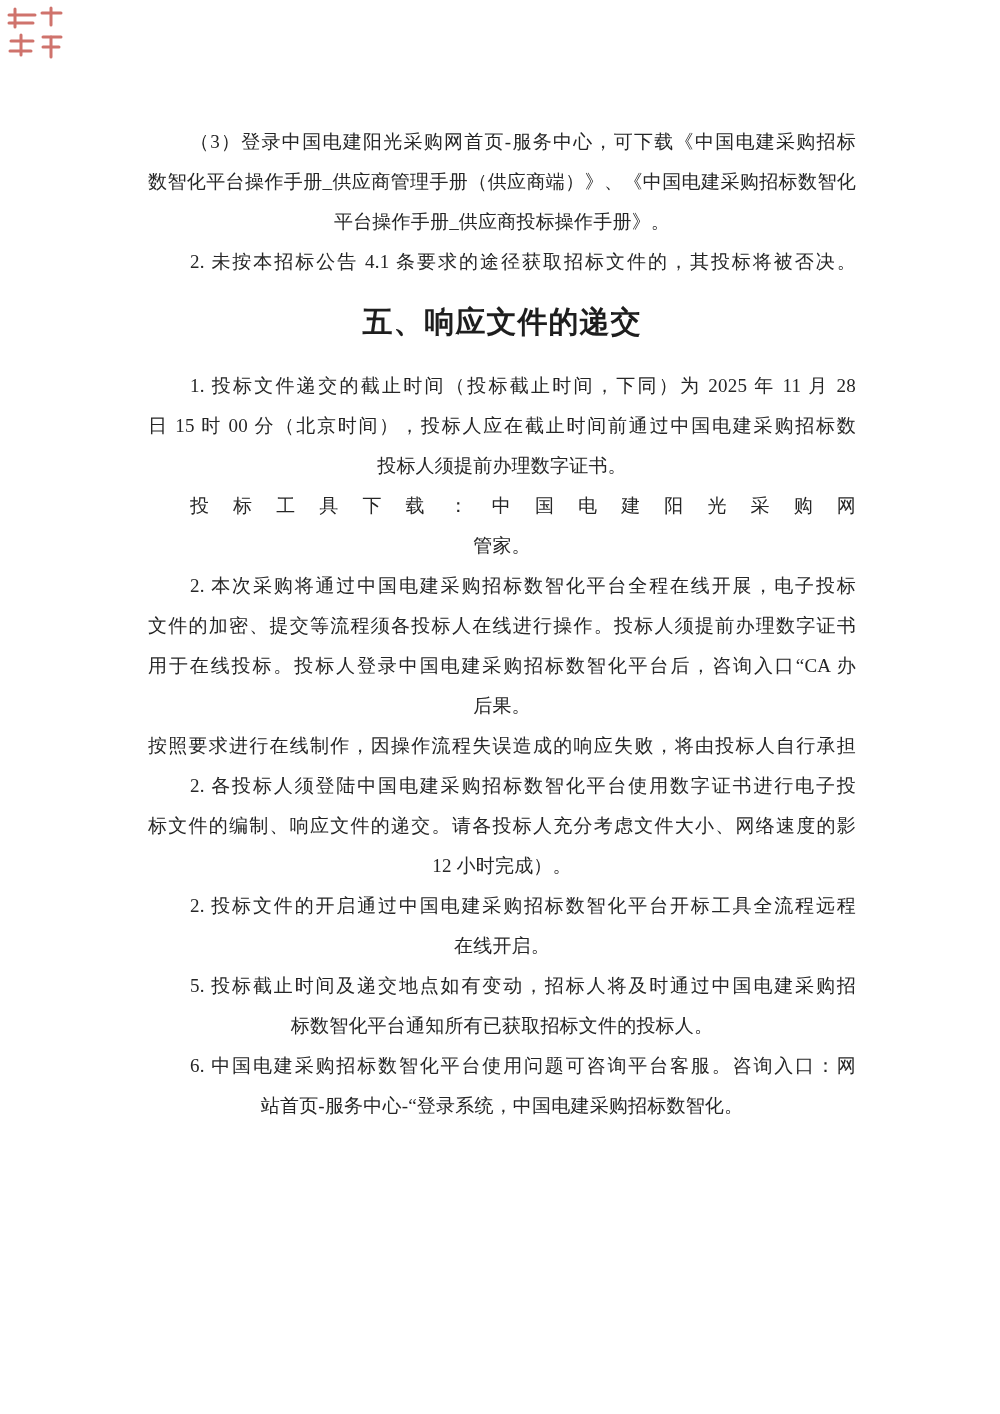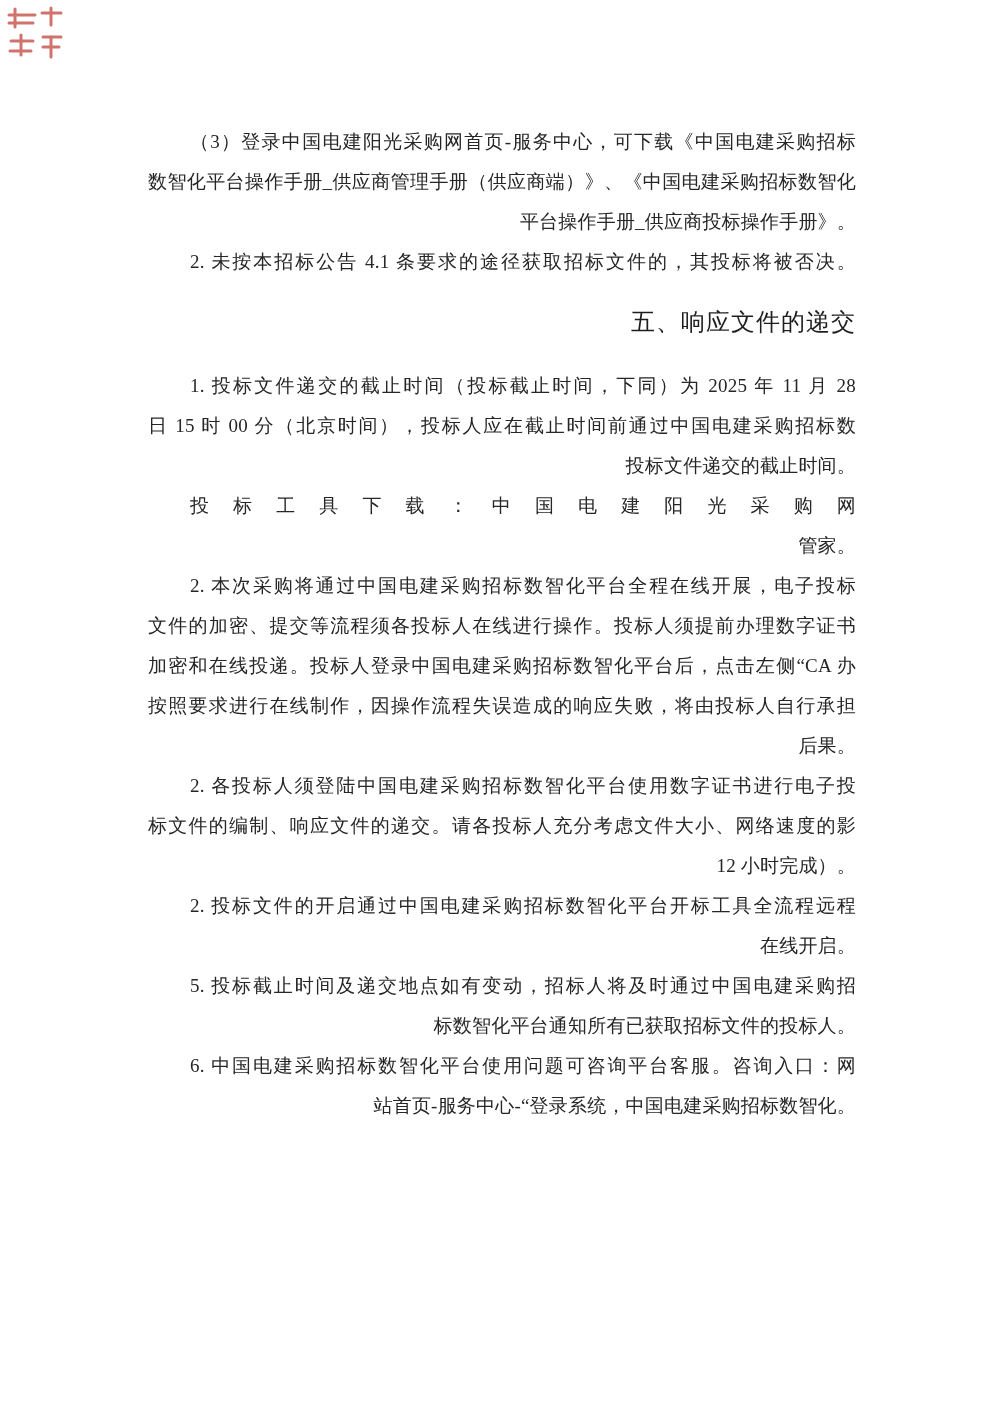--- a/index.html
+++ b/index.html
@@ -28,34 +28,34 @@
     top: 122px;
     left: 148px;
     width: 708px;
     color: #262626;
   }
   .line {
     font-size: 19px;
     height: 40px;
     line-height: 40px;
     white-space: pre-wrap;
-    text-align: right;
+    text-align: center;
     letter-spacing: 0.2px;
   }
   .line.indent {
     padding-left: 42px;
   }
   .line.justify {
     text-align: justify;
     text-align-last: justify;
     -moz-text-align-last: justify;
   }
   .line.heading {
-    font-size: 24px;
-    font-weight: normal;
+    font-size: 30px;
+    font-weight: bold;
     letter-spacing: 1px;
     margin: 20px 0 24px 0;
     color: #1e1e1e;
   }
 </style>
 </head>
 <body>
 
 <div class="page">
 
@@ -78,28 +78,28 @@
   </div>
 
   <div class="content" id="content" style="color: rgb(38, 38, 38);">
       <div class="line body indent justify">（3）登录中国电建阳光采购网首页-服务中心，可下载《中国电建采购招标</div>
       <div class="line body justify">数智化平台操作手册_供应商管理手册（供应商端）》、《中国电建采购招标数智化</div>
       <div class="line body">平台操作手册_供应商投标操作手册》。</div>
       <div class="line body indent justify">2. 未按本招标公告 4.1 条要求的途径获取招标文件的，其投标将被否决。</div>
       <div class="line heading" style="color: rgb(30, 30, 30);">五、响应文件的递交</div>
       <div class="line body indent justify">1. 投标文件递交的截止时间（投标截止时间，下同）为 2025 年 11 月 28</div>
       <div class="line body justify">日 15 时 00 分（北京时间），投标人应在截止时间前通过中国电建采购招标数</div>
-      <div class="line body">投标文件递交的截止时间。</div>
+      <div class="line body">投标人须提前办理数字证书。</div>
       <div class="line body indent justify">投 标 工 具 下 载 ： 中 国 电 建 阳 光 采 购 网</div>
       <div class="line body">管家。</div>
       <div class="line body indent justify">2. 本次采购将通过中国电建采购招标数智化平台全程在线开展，电子投标</div>
       <div class="line body justify">文件的加密、提交等流程须各投标人在线进行操作。投标人须提前办理数字证书</div>
-      <div class="line body justify">加密和在线投递。投标人登录中国电建采购招标数智化平台后，点击左侧“CA 办</div>
+      <div class="line body justify">用于在线投标。投标人登录中国电建采购招标数智化平台后，咨询入口“CA 办</div>
+      <div class="line body">后果。</div>
       <div class="line body justify">按照要求进行在线制作，因操作流程失误造成的响应失败，将由投标人自行承担</div>
-      <div class="line body">后果。</div>
       <div class="line body indent justify">2. 各投标人须登陆中国电建采购招标数智化平台使用数字证书进行电子投</div>
       <div class="line body justify">标文件的编制、响应文件的递交。请各投标人充分考虑文件大小、网络速度的影</div>
       <div class="line body">12 小时完成）。</div>
       <div class="line body indent justify">2. 投标文件的开启通过中国电建采购招标数智化平台开标工具全流程远程</div>
       <div class="line body">在线开启。</div>
       <div class="line body indent justify">5. 投标截止时间及递交地点如有变动，招标人将及时通过中国电建采购招</div>
       <div class="line body">标数智化平台通知所有已获取招标文件的投标人。</div>
       <div class="line body indent justify">6. 中国电建采购招标数智化平台使用问题可咨询平台客服。咨询入口：网</div>
       <div class="line body">站首页-服务中心-“登录系统，中国电建采购招标数智化。</div>
     </div>

